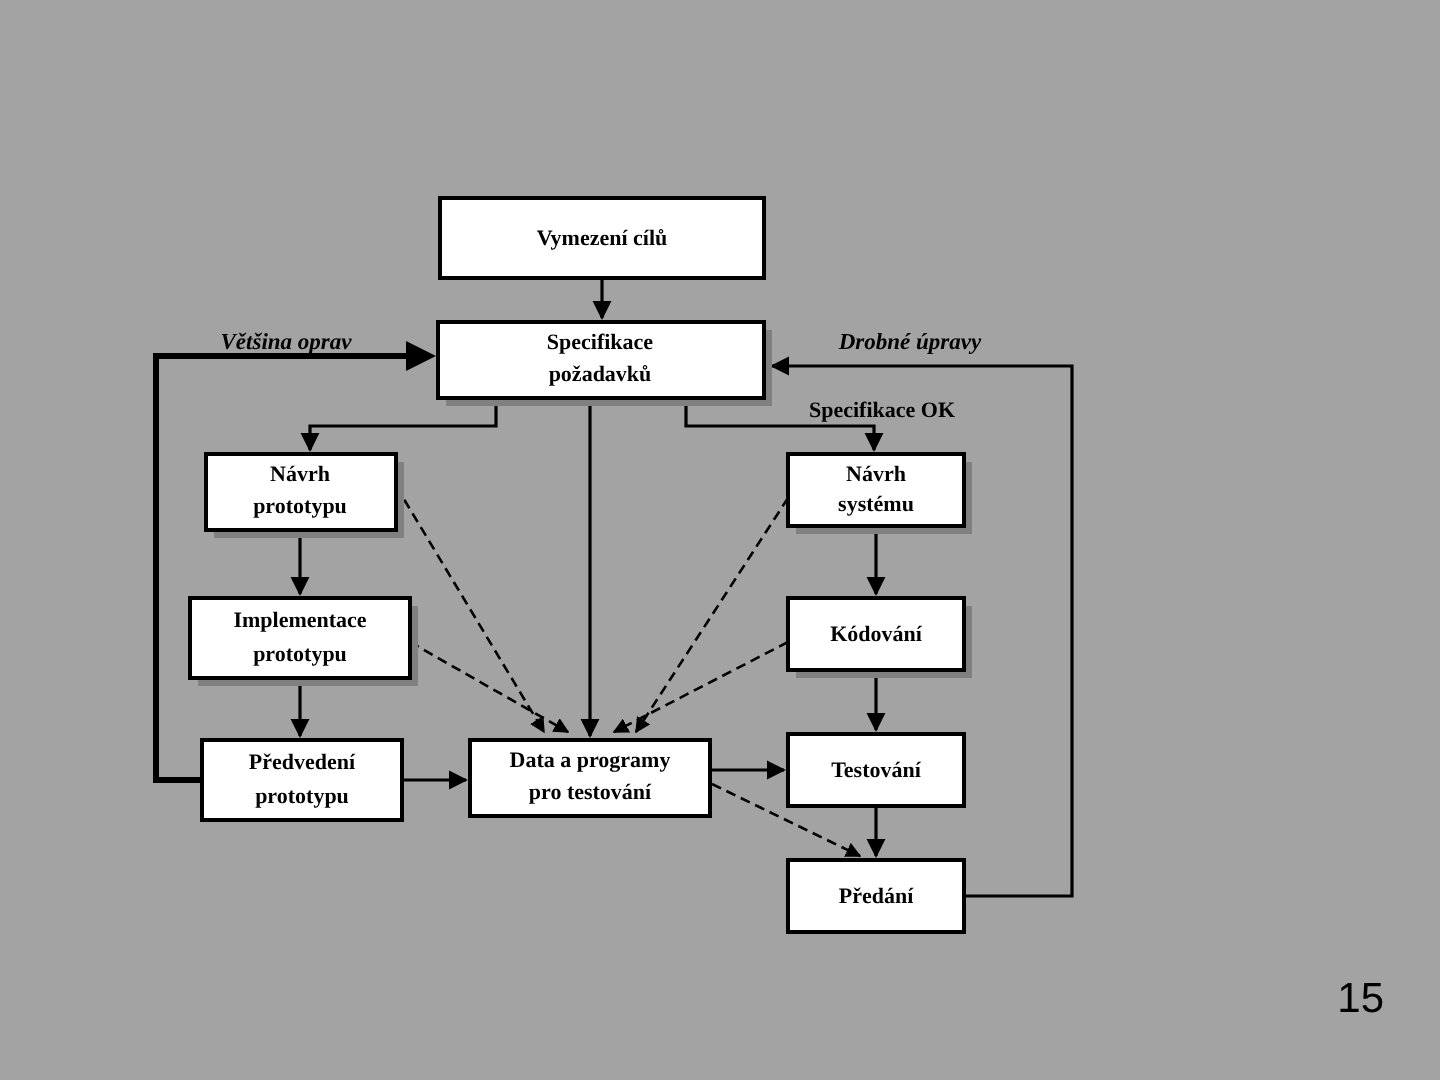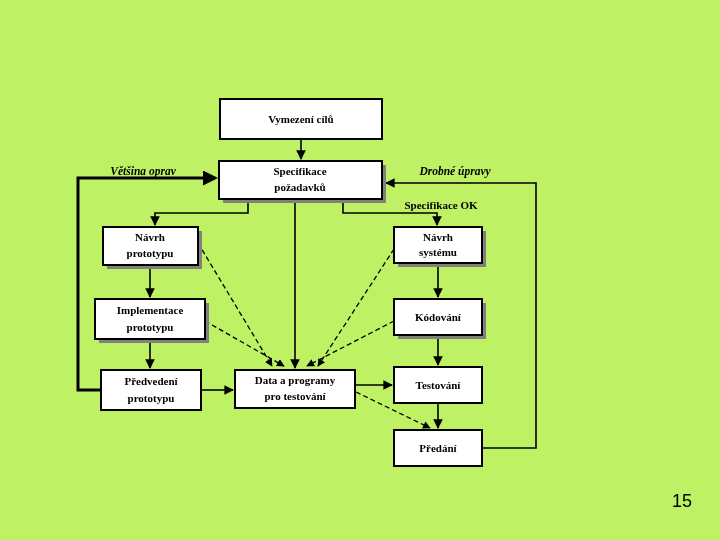--- a/index.html
+++ b/index.html
@@ -4,21 +4,21 @@
 <style>
   html, body {
     margin: 0;
     padding: 0;
     background: #ffffff;
   }
   #slide {
     position: relative;
     width: 720px;
     height: 540px;
-    background: #bef264;
+    background: #a3a3a3;
     overflow: hidden;
     font-family: "Liberation Serif", serif;
   }
   #diagram {
     position: absolute;
     left: 0;
     top: 0;
     width: 720px;
     height: 540px;
   }
@@ -71,21 +71,21 @@
     stroke: #000000;
     stroke-width: 1.3;
     fill: none;
     stroke-dasharray: 5 3;
   }
   #page-number {
     position: absolute;
     right: 28px;
     bottom: 28px;
     font-family: "Liberation Sans", sans-serif;
-    font-size: 18px;
+    font-size: 21px;
     color: #000000;
   }
 </style>
 </head>
 <body>
 
 <div id="slide">
 
   <svg id="diagram" viewBox="0 0 720 540">
     <defs>

